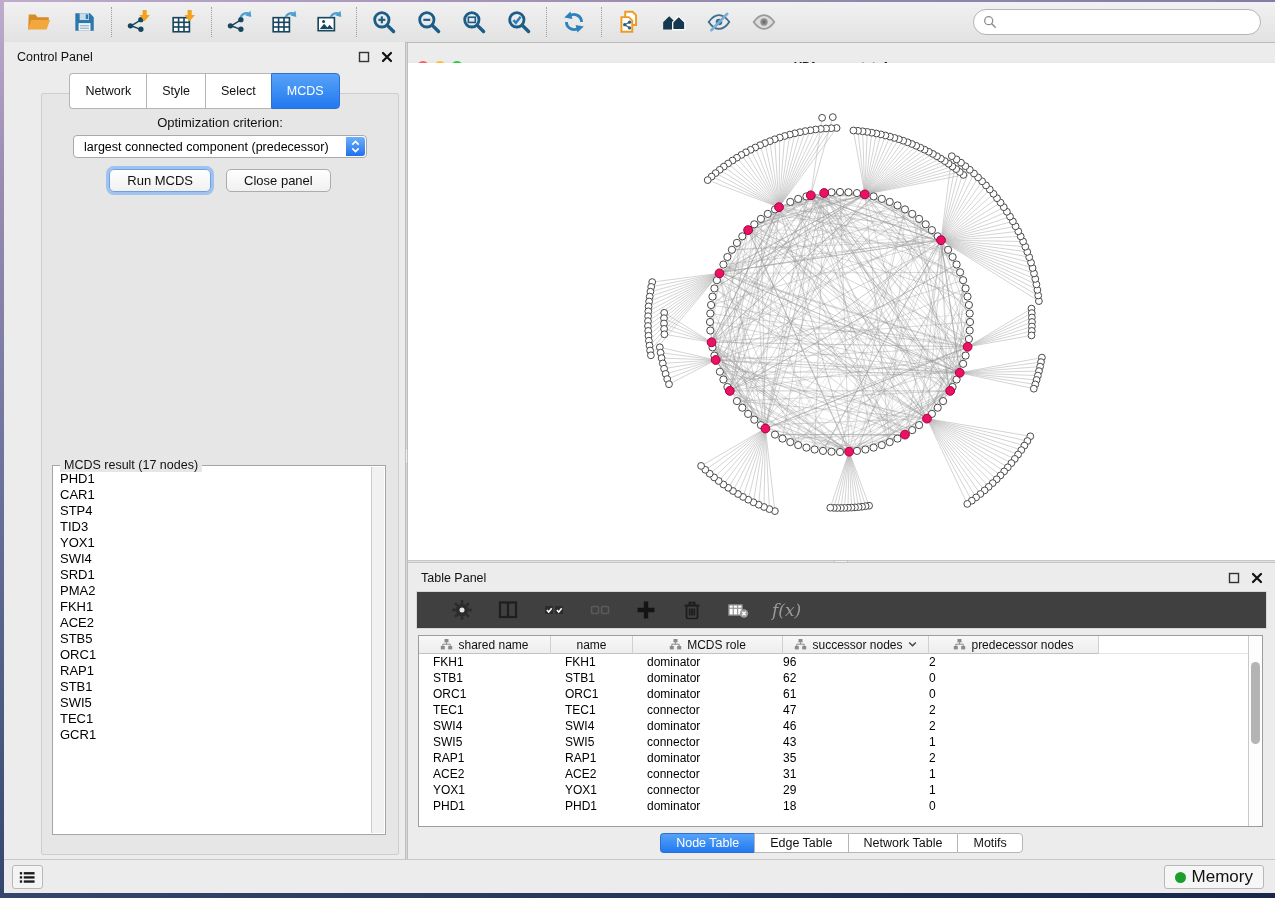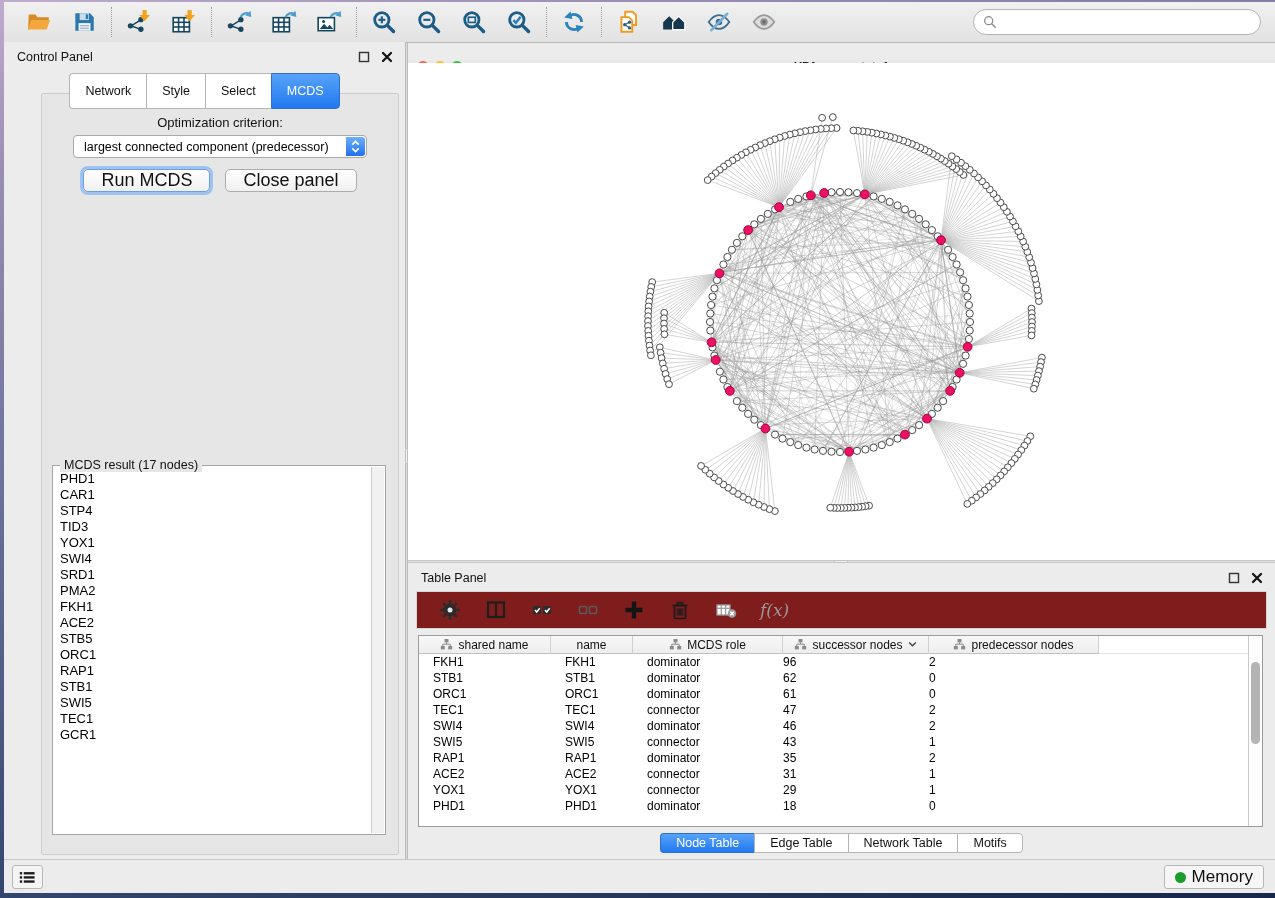--- a/index.html
+++ b/index.html
@@ -39,21 +39,21 @@
     background:#e6e6e6; border:1px solid #cdcdcd; border-radius:2px;margin-left:29px; }
   .opt-label { position:absolute; left:0; right:0; top:21px; text-align:center; font-size:13px; color:#111; }
   .criterion-select { position:absolute; left:31px; right:31px; top:41px; height:23px; background:#fff;
     border:1px solid #a9a9a9; border-radius:4px; font-size:12.5px; display:flex; align-items:center;
     padding-left:10px; cursor:pointer; }
   .select-stepper { position:absolute; right:1px; top:1px; bottom:1px; width:19px;
     background:linear-gradient(#6db0f9,#2070ee); border-radius:0 3px 3px 0;
     display:flex; align-items:center; justify-content:center; }
   .cp-buttons { position:absolute; left:0; right:0; top:75px; display:flex; justify-content:center; gap:15px; }
   .btn { height:23px; padding:0 17px; background:linear-gradient(#ffffff,#f0f0f0); border:1px solid #acacac;
-    border-radius:5px; font-size:18px; color:#111; cursor:pointer; }
+    border-radius:5px; font-size:13px; color:#111; cursor:pointer; }
   .btn.focus-ring { box-shadow:0 0 0 3px rgba(112,170,244,.6); border-color:#6b9fe8; }
   .mcds-result { position:absolute; left:10px; right:12px; top:371px; bottom:19px;
     border:1px solid #a5a5a5; background:#fff; }
   .mcds-legend { position:absolute; top:-8px; left:7px; background:#e6e6e6; padding:0 4px;
     font-size:12.5px; color:#111; }
   .mcds-list { position:absolute; inset:0; padding:5px 0 0 7px; list-style:none; overflow:hidden; }
   .mcds-list li { font-size:13px; line-height:16px; color:#000; }
   .mcds-scroll { position:absolute; top:1px; bottom:1px; right:1px; width:13px;
     background:#f1f1f1; border-left:1px solid #cccccc; cursor:pointer; }
 
@@ -71,22 +71,22 @@
   .net-title { position:absolute; left:0; right:0; top:2px; text-align:center; font-size:12px;
     font-weight:bold; color:#1a1a1a; }
   .net-canvas { position:absolute; left:0; right:0; top:20px; height:497px; background:#fff; }
   .net-canvas svg { display:block; }
   .h-splitter { position:absolute; left:0; right:0; top:517px; height:3px; background:#e0e0e0;
     border-top:1px solid #c7c7c7; border-bottom:1px solid #c7c7c7; cursor:row-resize; }
   .h-grip { position:absolute; left:426px; top:-1px; width:14px; height:3px; background:#f2f2f2; border:1px solid #c2c2c2; }
 
   
   .table-panel { position:absolute; left:0; right:0; top:520px; bottom:0; background:#ececec; }
-  .tp-toolbar { position:absolute; left:8px; right:8px; top:28px; height:38px; background:#7f1d1d;
-    border:1px solid #d7d7d7; display:flex; align-items:center; gap:20px; padding-left:20px; }
+  .tp-toolbar { position:absolute; left:8px; right:8px; top:28px; height:38px; background:#404040;
+    border:1px solid #d7d7d7; display:flex; align-items:center; gap:20px; padding-left:32px; }
   .tp-btn { width:26px; height:26px; border:none; background:transparent; padding:1px; cursor:pointer; }
   .tp-btn svg { width:24px; height:24px; display:block; }
   .tp-btn.disabled { cursor:default; }
   .fx { font-family:"DejaVu Serif", serif; font-style:italic; font-size:17px; color:#9b9b9b; }
   .table-wrap { position:absolute; left:10px; right:12px; top:72px; height:192px; background:#fff;
     border:1px solid #9c9c9c; }
   .tbl { position:absolute; left:0; top:0; right:14px; bottom:0; overflow:hidden; }
   .thead { display:flex; height:18px; }
   .th { background:linear-gradient(#f8f8f8,#ededed); border-right:1px solid #d0d0d0;
     border-bottom:1px solid #c2c2c2; display:flex; align-items:center; justify-content:center; gap:5px;

